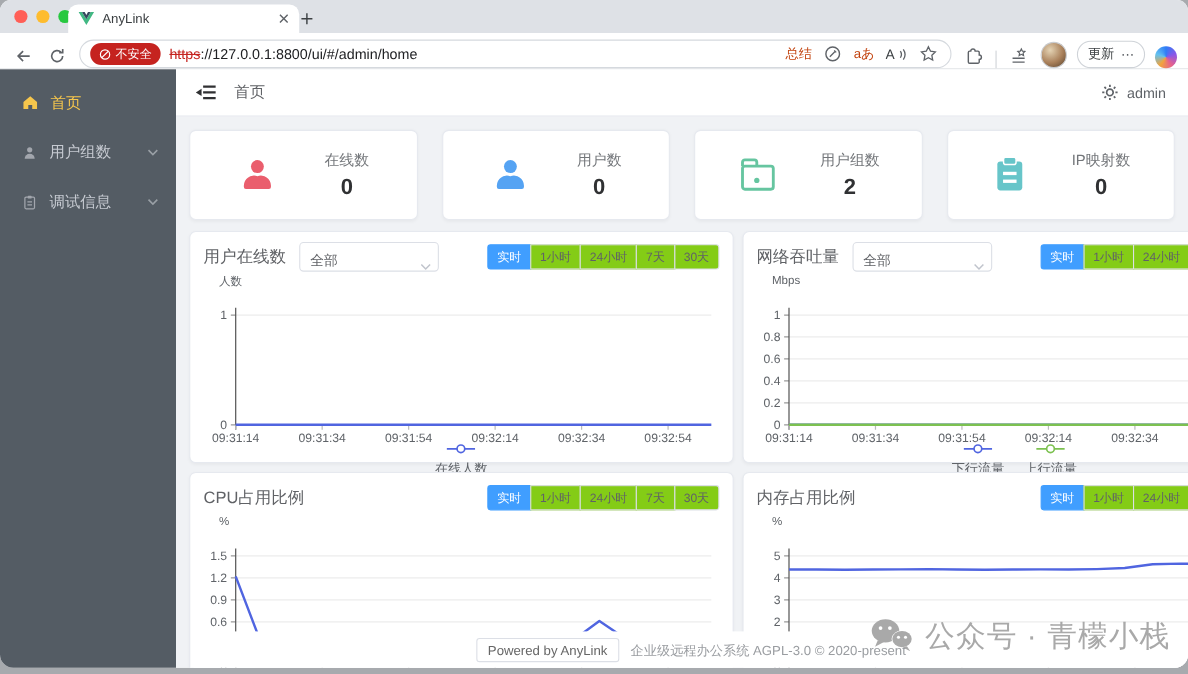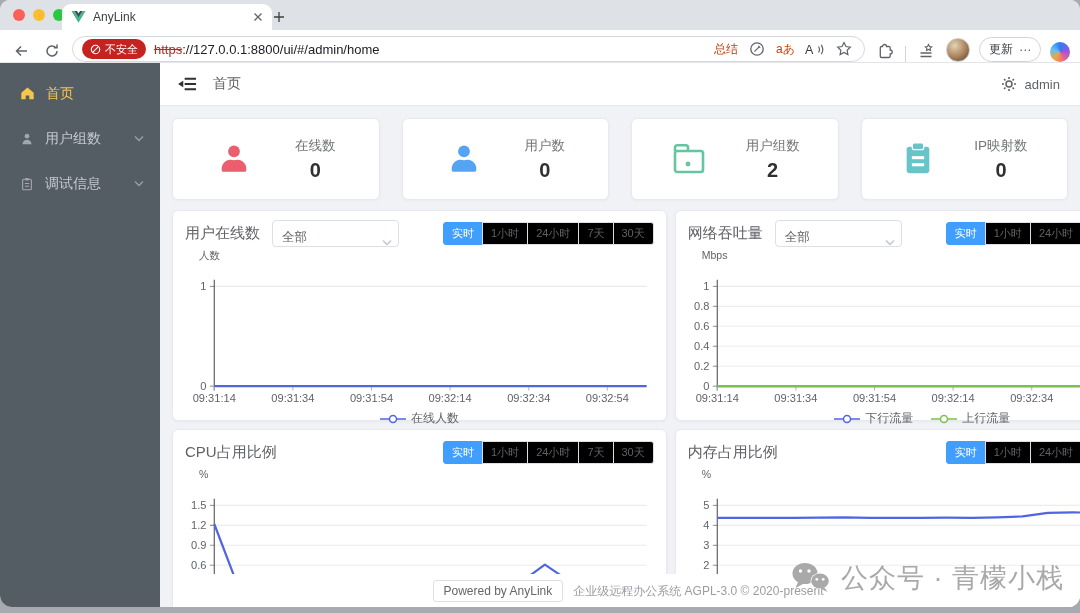--- a/index.html
+++ b/index.html
@@ -58,30 +58,30 @@
   .charts{display:grid;grid-template-columns:1fr 1fr;gap:8px 8px;margin-top:10px;}
   .chart-card{background:#fff;border:1px solid #e6e9ef;border-radius:6px;
     box-shadow:0 1px 3px rgba(0,0,0,.04);padding:8px 8px 4px;height:197px;}
   .chart-head{display:flex;align-items:center;gap:12px;height:28px;padding:0 4px;}
   .chart-title{font-size:15px;color:#606266;white-space:nowrap;}
   .chart-select{position:relative;width:96px;height:25px;border:1px solid #dcdfe6;border-radius:4px;
     display:flex;align-items:flex-end;padding:0 20px 0 9px;font-size:12.5px;color:#606266;cursor:pointer;}
   .chart-select svg{position:absolute;right:6px;}
   .head-spacer{flex:1;}
   .btn-group{display:flex;padding-left:20px;}
-  .tbtn{font-size:11px;color:#606266;background:#000000;border:1px solid #dcdfe6;padding:3px 8px;
+  .tbtn{font-size:11px;color:#606266;background:#84cc16;border:1px solid #dcdfe6;padding:3px 8px;
     margin-left:-1px;cursor:pointer;white-space:nowrap;}
   .tbtn:first-child{border-radius:3px 0 0 3px;margin-left:0;}
   .tbtn:last-child{border-radius:0 3px 3px 0;}
   .tbtn.active{background:#409eff;border-color:#409eff;color:#fff;}
   .unit{height:13px;font-size:10.5px;color:#5f6368;margin:2px 0 0 18px;}
   svg.plot{display:block;width:100%;}
   .legend{display:flex;justify-content:center;align-items:center;gap:18px;height:16px;
     font-size:12px;color:#5f6368;}
-  .lg-item{display:flex;align-items:center;gap:5px;cursor:pointer;}
+  .lg-item{display:flex;align-items:center;gap:5px;cursor:pointer;flex-direction:column;}
   .app-footer{position:absolute;left:16px;right:0;bottom:0;height:34px;background:#fff;
     display:flex;align-items:center;justify-content:center;gap:10px;z-index:5;}
   .powered-chip{border:1px solid #dcdfe6;border-radius:3px;padding:3px 10px;font-size:12px;color:#666;}
   .license{font-size:12px;color:#9a9da1;}
   .watermark{position:absolute;right:16px;bottom:12px;z-index:10;display:flex;align-items:center;
     gap:10px;color:#a9a9a9;}
   .watermark .wm-text{font-size:27px;letter-spacing:1px;}
 </style>
 </head>
 <body>

